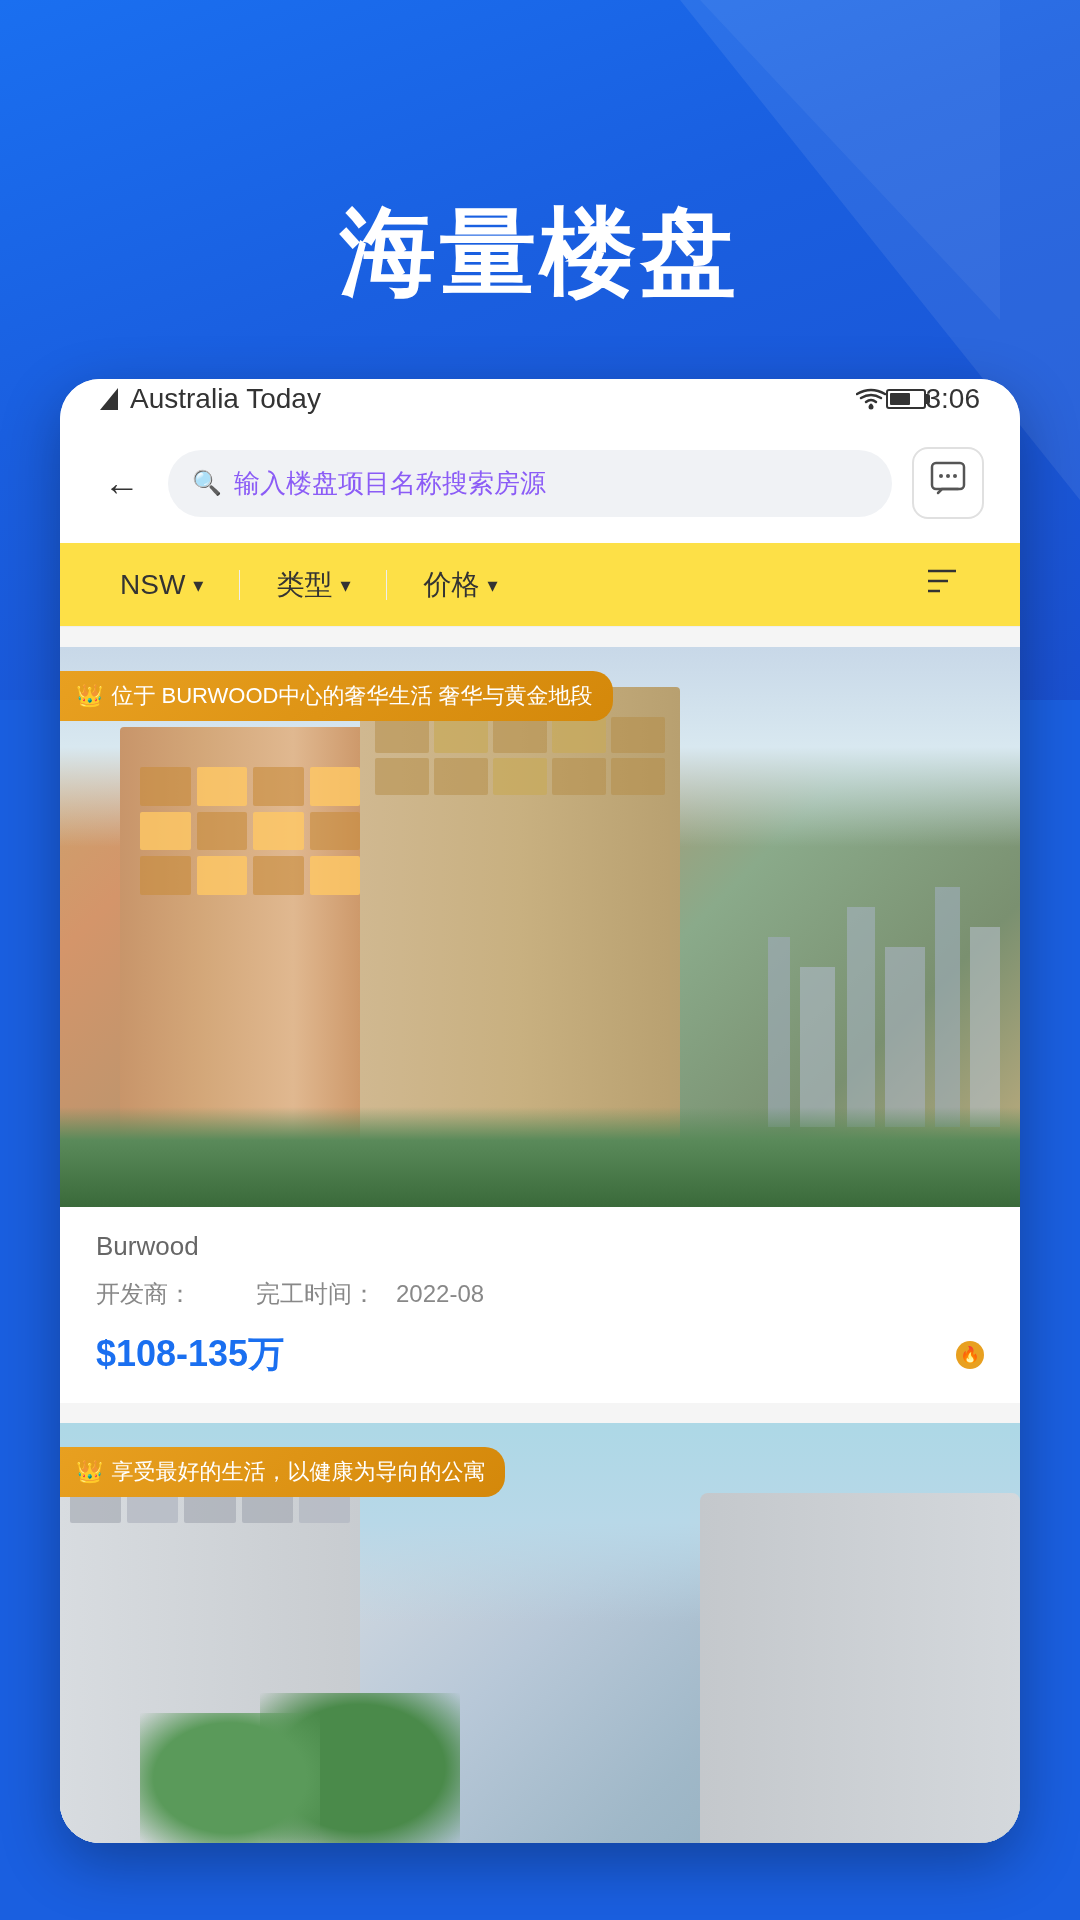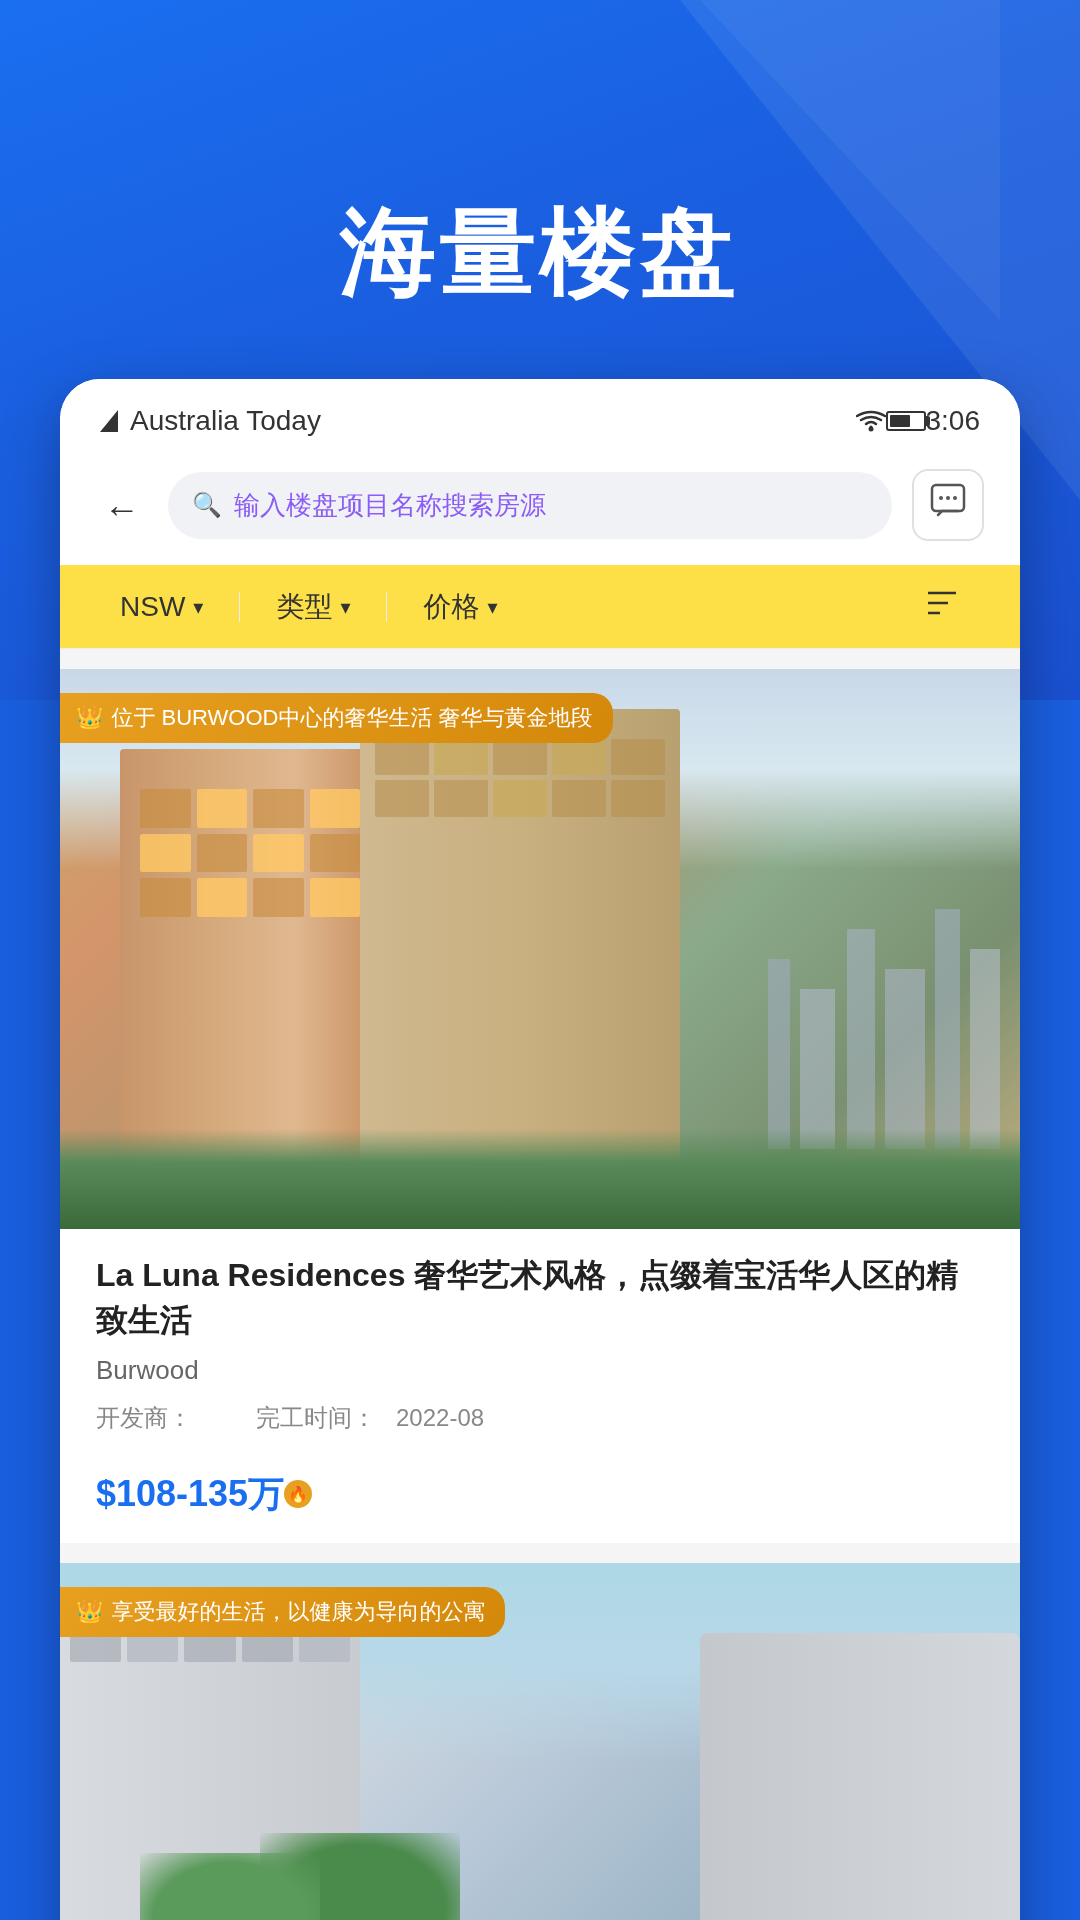--- a/index.html
+++ b/index.html
@@ -69,21 +69,21 @@
       margin: 0 60px;
       overflow: hidden;
       box-shadow: 0 20px 60px rgba(0,0,0,0.3);
       min-height: 1400px;
     }
 
     
     .status-bar {
       display: flex;
       align-items: center;
-      padding: 26px 40px 16px 40px;
+      padding: 4px 40px 16px 40px;
       background: #ffffff;
     }
 
     .status-bar-signal {
       display: flex;
       align-items: center;
       gap: 12px;
       flex: 1;
     }
 
@@ -362,31 +362,31 @@
       color: #666;
       margin-bottom: 16px;
     }
 
     .property-meta {
       display: flex;
       align-items: center;
       gap: 20px;
       font-size: 24px;
       color: #888;
-      margin-bottom: 36px;
+      margin-bottom: 20px;
     }
 
     .meta-divider {
       color: #ccc;
     }
 
     .property-bottom {
       display: flex;
       align-items: center;
-      justify-content: flex-start;
+      justify-content: space-between;
     }
 
     .property-price {
       font-size: 36px;
       font-weight: 600;
       color: #1a6ff0;
     }
 
     .property-promo {
       display: flex;
@@ -608,21 +608,20 @@
           <div style="position:absolute;bottom:0;left:0;right:0;height:100px;background:linear-gradient(to top,#3a6a3a,#4a7a4a,#5a8a5a,transparent);"></div>
         </div>
 
         <div class="image-tag">
           <span class="tag-crown">👑</span>
           <span class="tag-text">位于 BURWOOD中心的奢华生活 奢华与黄金地段</span>
         </div>
       </div>
 
       <div class="property-info">
-        <div class="property-title">La Luna Residences 奢华艺术风格，点缀着宝活华人区的精致生活</div>
         <div class="property-location">Burwood</div>
         <div class="property-meta">
           <span>开发商：</span>
           <span class="meta-divider">　</span>
           <span>完工时间：</span>
           <span>2022-08</span>
         </div>
         <div class="property-bottom">
           <span class="property-price">$108-135万</span>
           <div class="property-promo">

